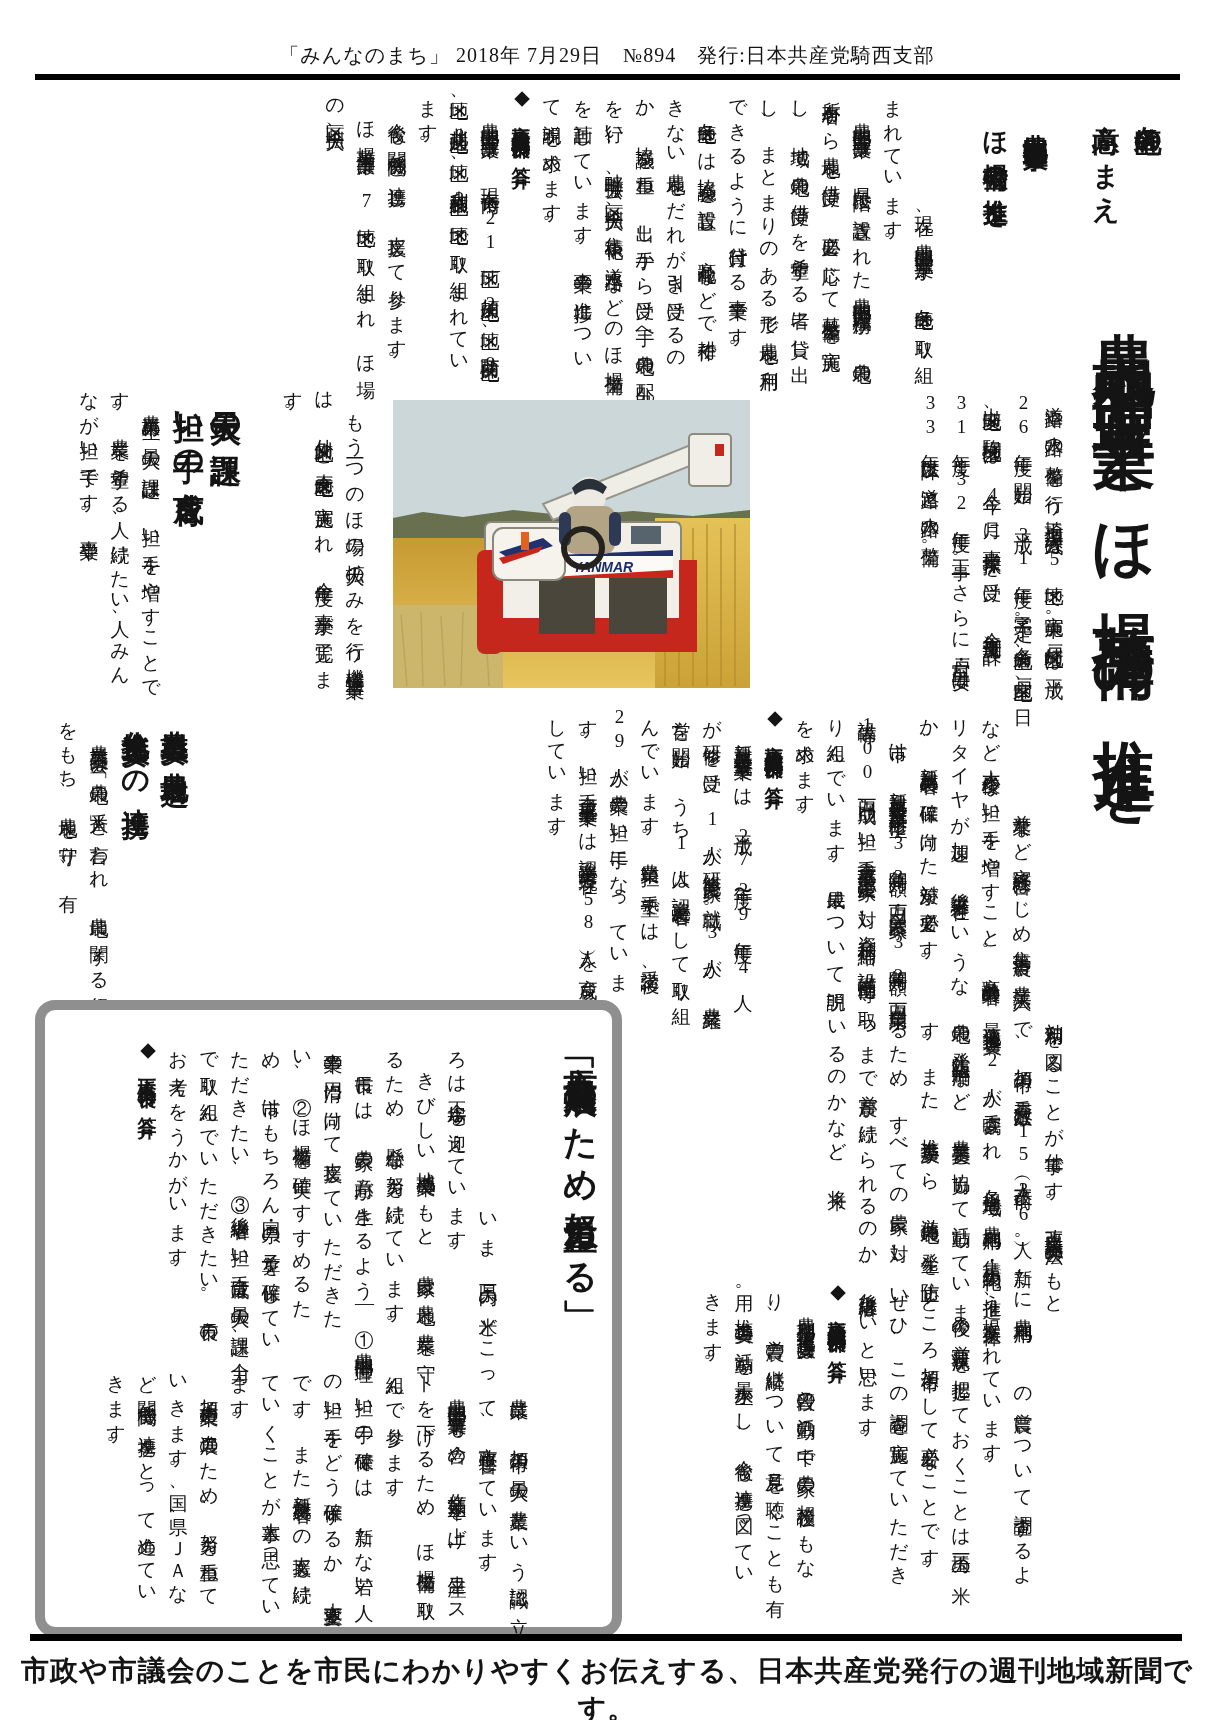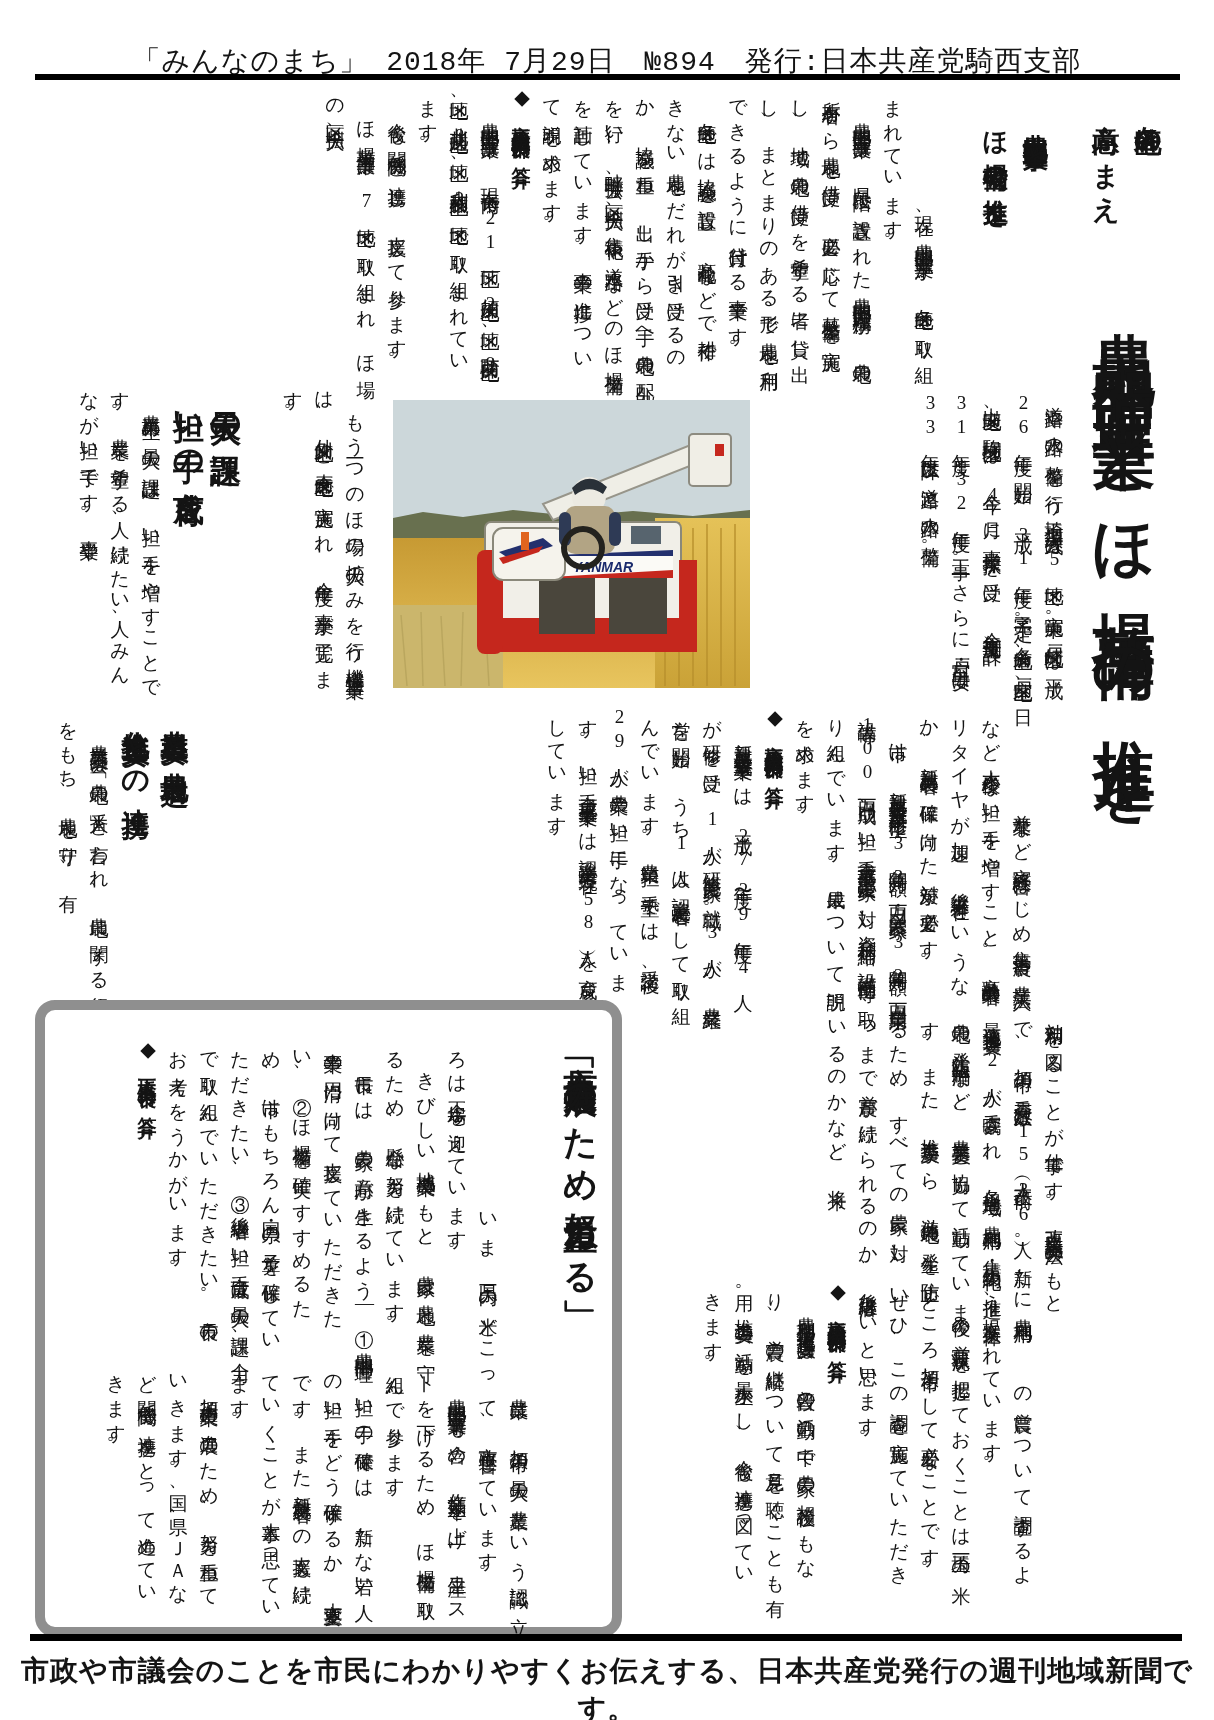--- a/index.html
+++ b/index.html
@@ -5,22 +5,22 @@
   html,body{margin:0;padding:0;background:#e8e8e8;}
   .page{position:relative;width:1214px;height:1720px;background:#ffffff;overflow:hidden;
         font-family:"Liberation Serif",serif;color:#141414;}
   .abs{position:absolute;}
   
   .v{writing-mode:vertical-rl;text-orientation:upright;white-space:pre-wrap;}
   .band{font-size:19px;line-height:31px;letter-spacing:2.5px;}
   .gothic{font-family:"Liberation Sans",sans-serif;}
   .ans{font-family:"Liberation Sans",sans-serif;font-weight:bold;}
   .rule{background:#000;}
-  .header-line{width:100%;text-align:center;font-size:28px;letter-spacing:1px;
-               font-family:Liberation Mono, monospace;}
+  .header-line{width:100%;text-align:center;font-size:20px;letter-spacing:1px;
+               font-family:Liberation Serif, serif;}
   .kicker{font-size:27px;font-weight:bold;line-height:42px;letter-spacing:3px;}
   .giant{font-size:62px;font-weight:900;line-height:84px;letter-spacing:14px;}
   .subhead{font-size:25px;font-weight:bold;line-height:40px;letter-spacing:2px;}
   .h2{font-size:31px;font-weight:bold;line-height:37px;letter-spacing:2px;}
   .h3{font-size:28px;font-weight:bold;line-height:39px;letter-spacing:2px;}
   .boxwrap{border:10px solid #8f8f8f;border-radius:20px;background:#fff;}
   .boxhead{font-size:34px;font-weight:bold;letter-spacing:3px;line-height:46px;}
   .footer-line{width:100%;text-align:center;font-size:28px;font-weight:600;letter-spacing:1px;
                font-family:"Liberation Sans",sans-serif;}
 </style>

